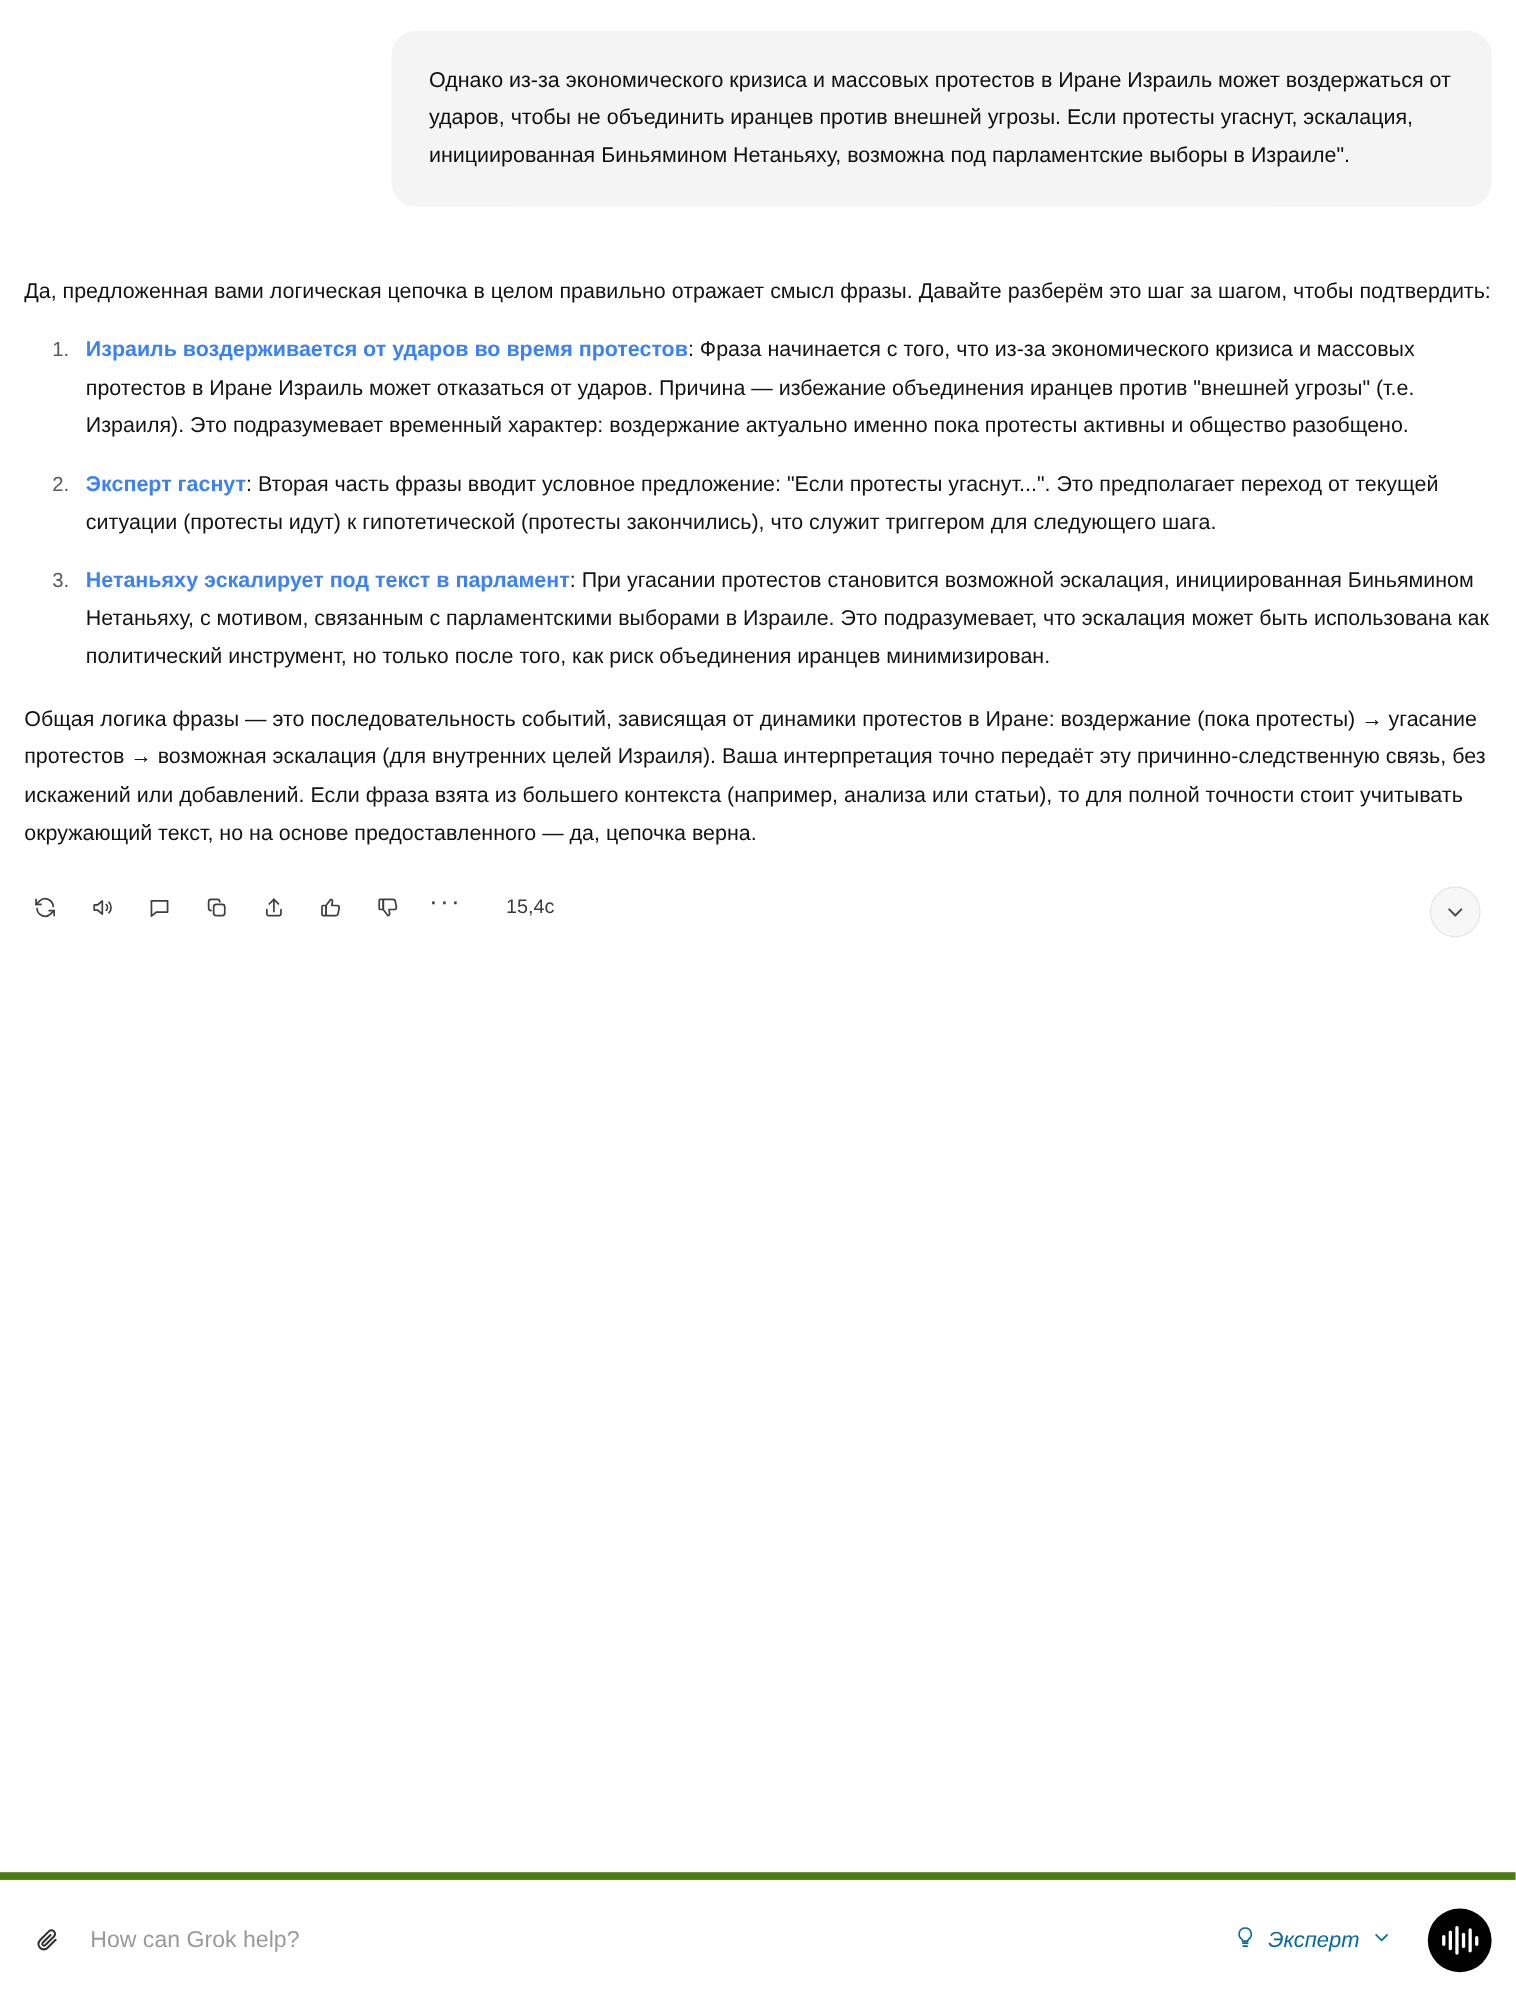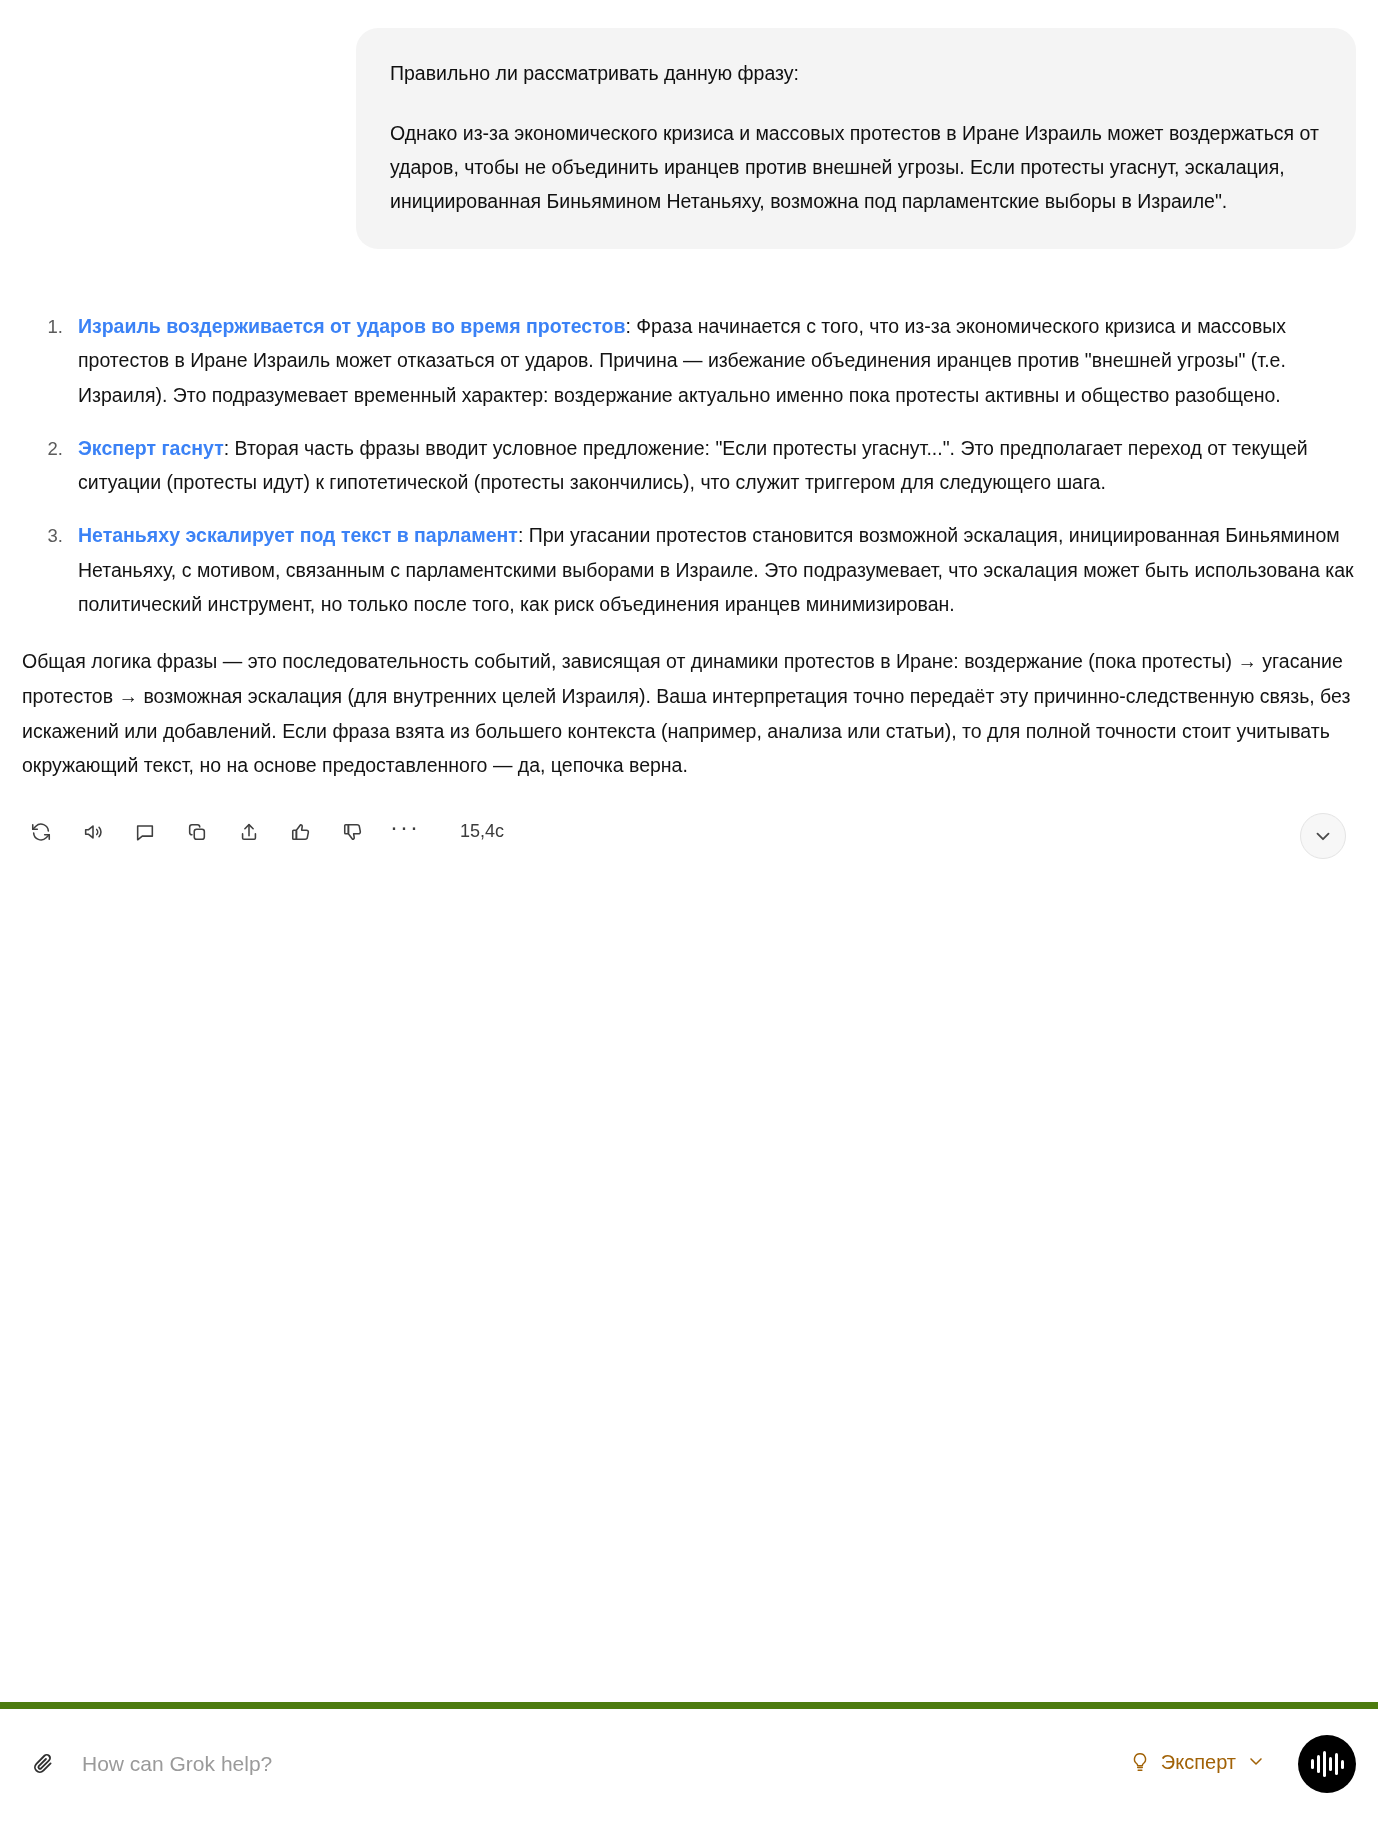--- a/index.html
+++ b/index.html
@@ -151,28 +151,29 @@
     font-size: 21px;
     font-family: "Liberation Sans", sans-serif;
     color: #1a1a1a;
     background: transparent;
     padding: 6px 4px;
   }
   .composer-input::placeholder { color: #9a9a9a; }
 
   .mode-select {
     display: flex;
-    align-items: flex-start;
+    align-items: center;
     gap: 10px;
     padding: 8px 12px;
     border-radius: 12px;
     cursor: pointer;
-    color: #a16207;
+    color: #0369a1;
     font-size: 20px;
     flex: 0 0 auto;
+    font-style: italic;
   }
 
   .mic-btn {
     width: 58px;
     height: 58px;
     border-radius: 50%;
     background: #000000;
     display: flex;
     align-items: center;
     justify-content: center;
@@ -190,26 +191,26 @@
 </style>
 </head>
 <body>
 
 <div class="page">
 
   <div class="conversation">
 
     <div class="user-row">
       <div class="user-bubble">
-        <p>Правильно ли рассматривать данную фразу:</p>
         <p>Однако из-за экономического кризиса и массовых протестов в Иране Израиль может воздержаться от ударов, чтобы не объединить иранцев против внешней угрозы. Если протесты угаснут, эскалация, инициированная Биньямином Нетаньяху, возможна под парламентские выборы в Израиле".</p>
       </div>
     </div>
 
     <div class="assistant">
+      <p>Да, предложенная вами логическая цепочка в целом правильно отражает смысл фразы. Давайте разберём это шаг за шагом, чтобы подтвердить:</p>
 
       <ol>
         <li>
           <strong>Израиль воздерживается от ударов во время протестов</strong><span>: Фраза начинается с того, что из-за экономического кризиса и массовых протестов в Иране Израиль может отказаться от ударов. Причина — избежание объединения иранцев против "внешней угрозы" (т.е. Израиля). Это подразумевает временный характер: воздержание актуально именно пока протесты активны и общество разобщено.</span>
         </li>
         <li>
           <strong>Эксперт гаснут</strong><span>: Вторая часть фразы вводит условное предложение: "Если протесты угаснут...". Это предполагает переход от текущей ситуации (протесты идут) к гипотетической (протесты закончились), что служит триггером для следующего шага.</span>
         </li>
         <li>
           <strong>Нетаньяху эскалирует под текст в парламент</strong><span>: При угасании протестов становится возможной эскалация, инициированная Биньямином Нетаньяху, с мотивом, связанным с парламентскими выборами в Израиле. Это подразумевает, что эскалация может быть использована как политический инструмент, но только после того, как риск объединения иранцев минимизирован.</span>

